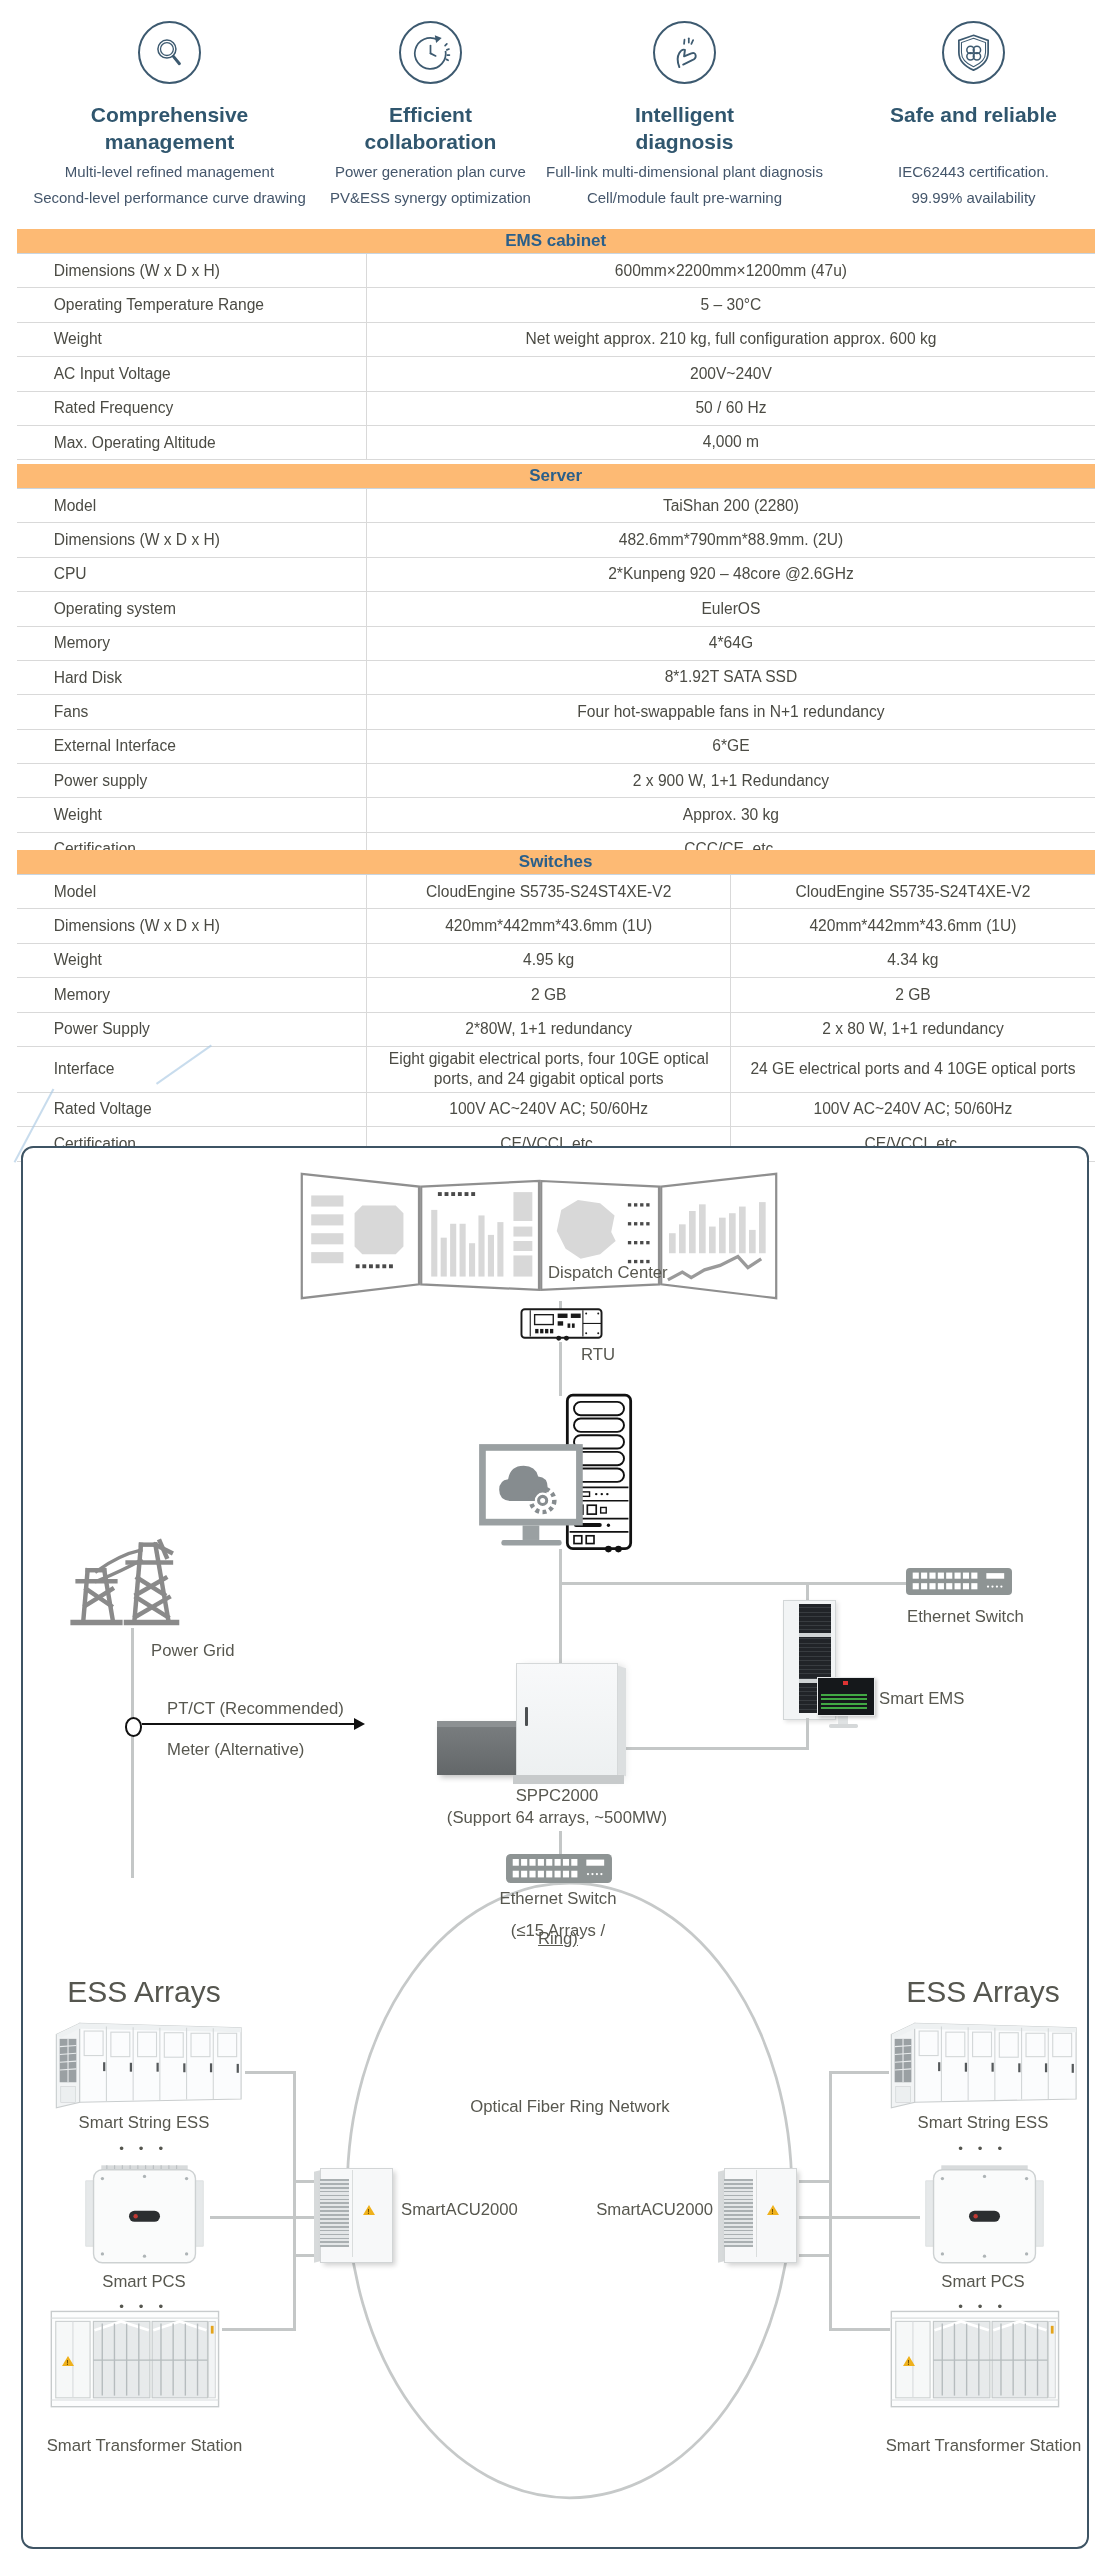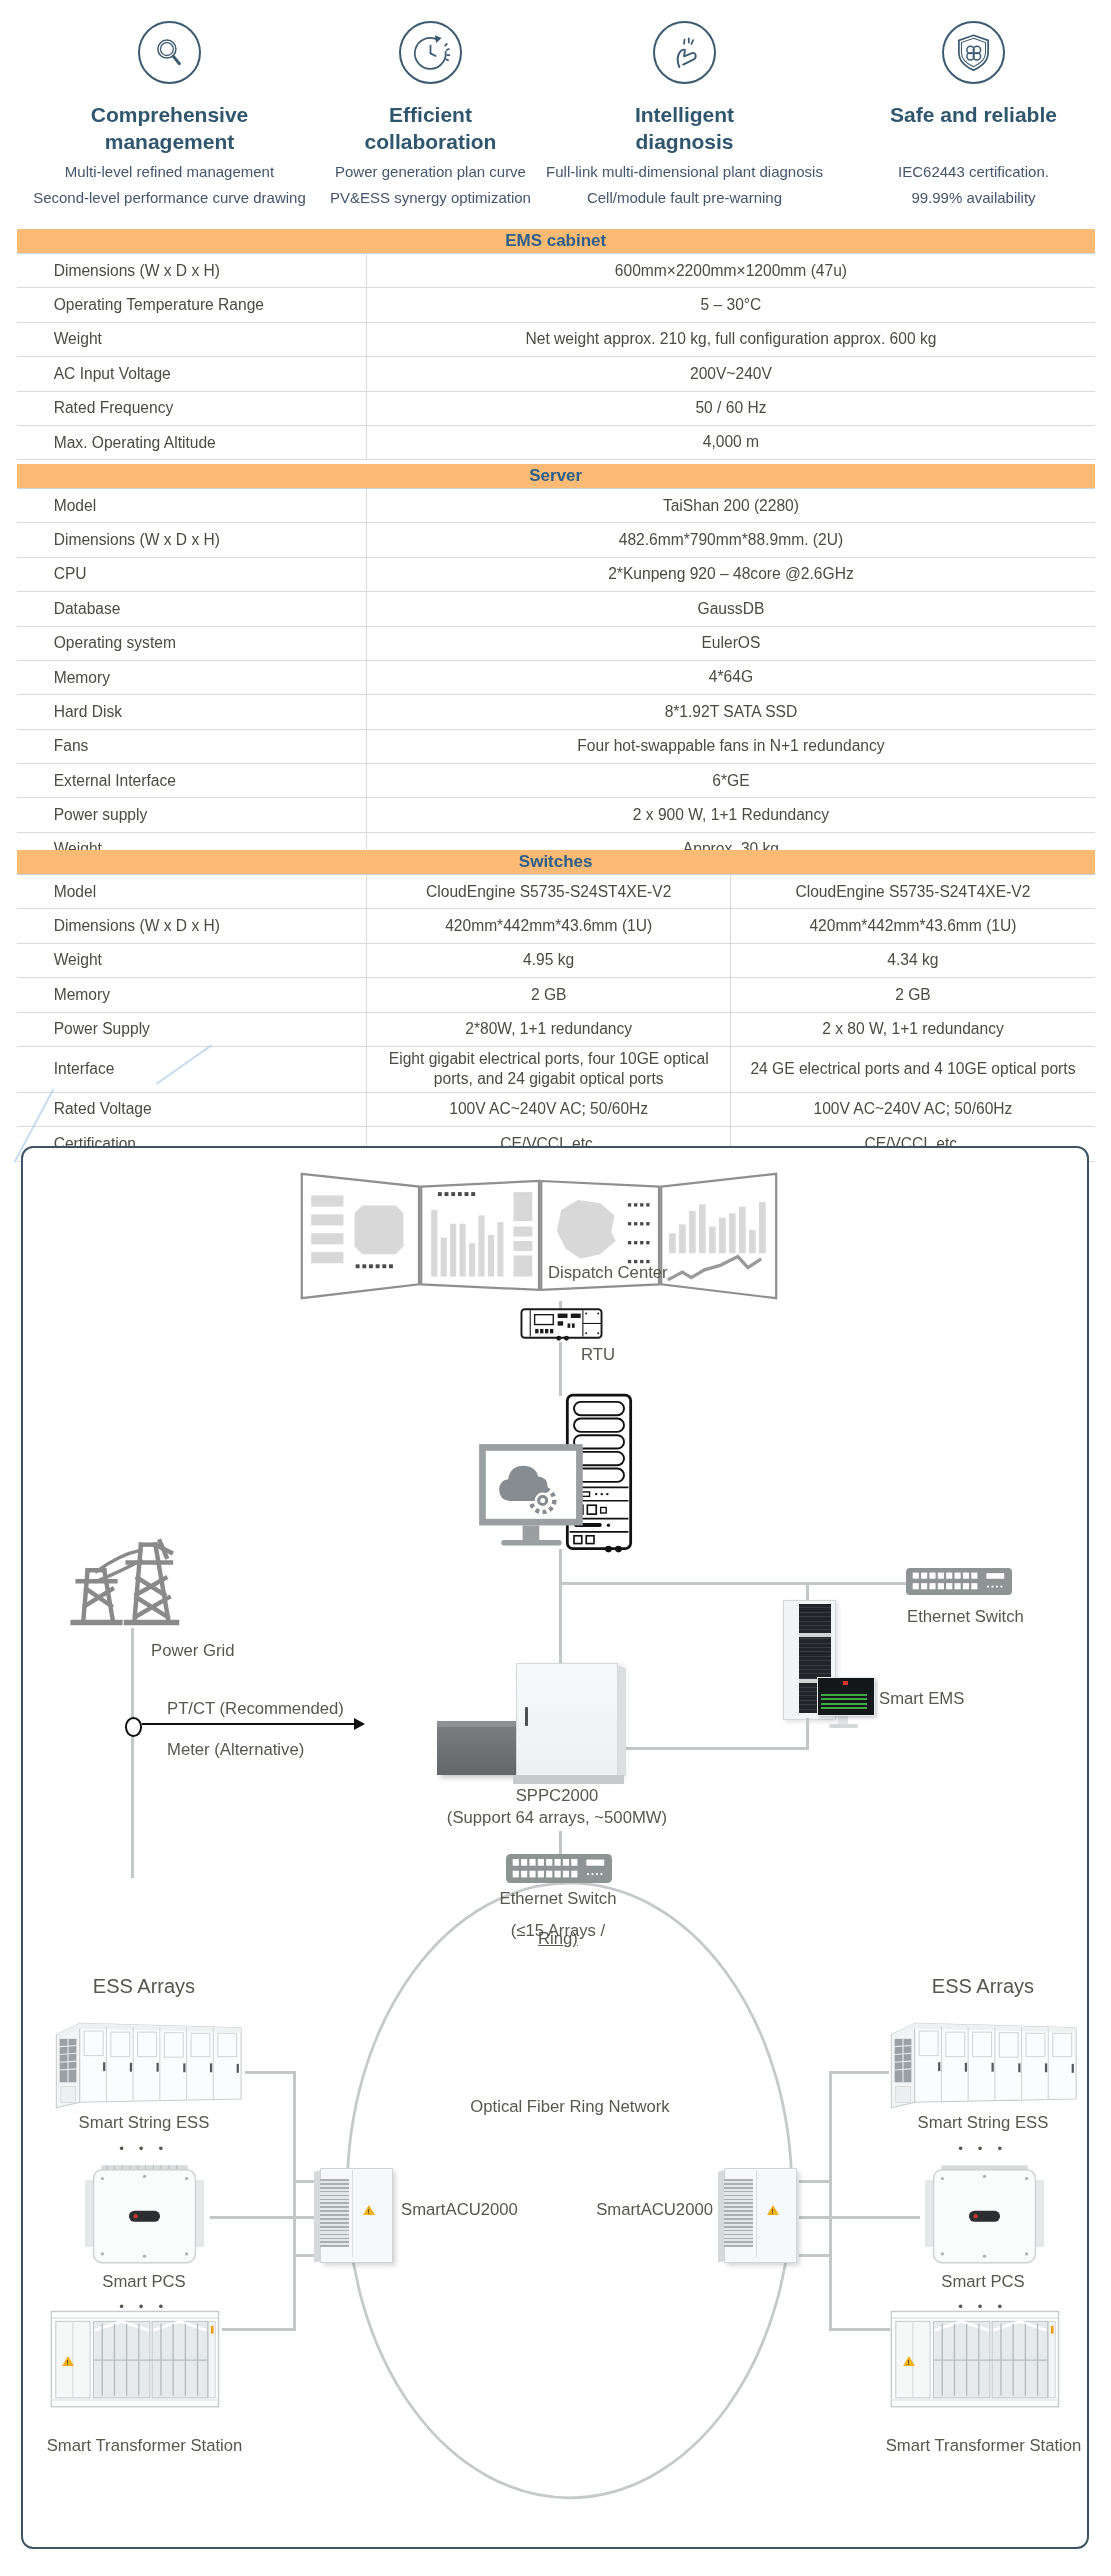--- a/index.html
+++ b/index.html
@@ -21,21 +21,21 @@
   .spec td.k{text-align:left;padding-left:37px;}
   .spec td.v{text-align:center;border-left:0.6px solid #d9d9d9;padding:2.2px 10px;line-height:1.3;}
   .deco{position:absolute;background:#aac9e4;opacity:.65;}
   
   #frame{position:absolute;left:21px;top:1146px;width:1064px;height:1399px;
          border:2.8px solid #3e5464;border-radius:12.2px;background:#fff;}
   .lbl{position:absolute;font-size:16.7px;color:#57574f;white-space:nowrap;}
   .lbl.ctr{text-align:center;white-space:normal;}
   .conn{position:absolute;background:#c4c7c7;}
   .dots{position:absolute;font-size:13.3px;letter-spacing:5.6px;color:#55564f;text-align:center;}
-  .heading{position:absolute;font-size:20px;color:#55564f;text-align:center;}
+  .heading{position:absolute;font-size:30px;color:#55564f;text-align:center;}
   
   .emsrack{position:absolute;left:783px;top:1600px;width:51px;height:118px;background:#f2f4f5;
            border:1.1px solid #d2d6d7;box-shadow:2.2px 2.2px 4.4px rgba(0,0,0,.12);}
   .emsrack .inner{position:absolute;left:14.5px;top:3.3px;width:32px;height:109px;
            background:repeating-linear-gradient(#212428 0 3.3px,#383c40 3.3px 4.4px);}
   .emsrack .slot1,.emsrack .slot2{position:absolute;left:14.5px;width:32px;height:3.9px;background:#cfd3d4;}
   .emsmon{position:absolute;left:817px;top:1677px;width:56px;height:37px;background:#15181b;
           border:1.7px solid #e8eaeb;box-shadow:1.7px 1.7px 3.3px rgba(0,0,0,.2);}
   .emsmon .rows{position:absolute;left:3.3px;top:15.6px;width:46px;height:16.7px;
           background:repeating-linear-gradient(#49c24b 0 1.7px,transparent 1.7px 4.4px);opacity:.85;}
@@ -207,24 +207,20 @@
       </tr>
         <tr>
         <td class="k">Dimensions (W x D x H)</td>
         <td class="v">482.6mm*790mm*88.9mm. (2U)</td>
       </tr>
         <tr>
         <td class="k">CPU</td>
         <td class="v">2*Kunpeng 920 – 48core @2.6GHz</td>
       </tr>
         <tr>
-        <td class="k">Database</td>
-        <td class="v">GaussDB</td>
-      </tr>
-        <tr>
         <td class="k">Operating system</td>
         <td class="v">EulerOS</td>
       </tr>
         <tr>
         <td class="k">Memory</td>
         <td class="v">4*64G</td>
       </tr>
         <tr>
         <td class="k">Hard Disk</td>
         <td class="v">8*1.92T SATA SSD</td>

